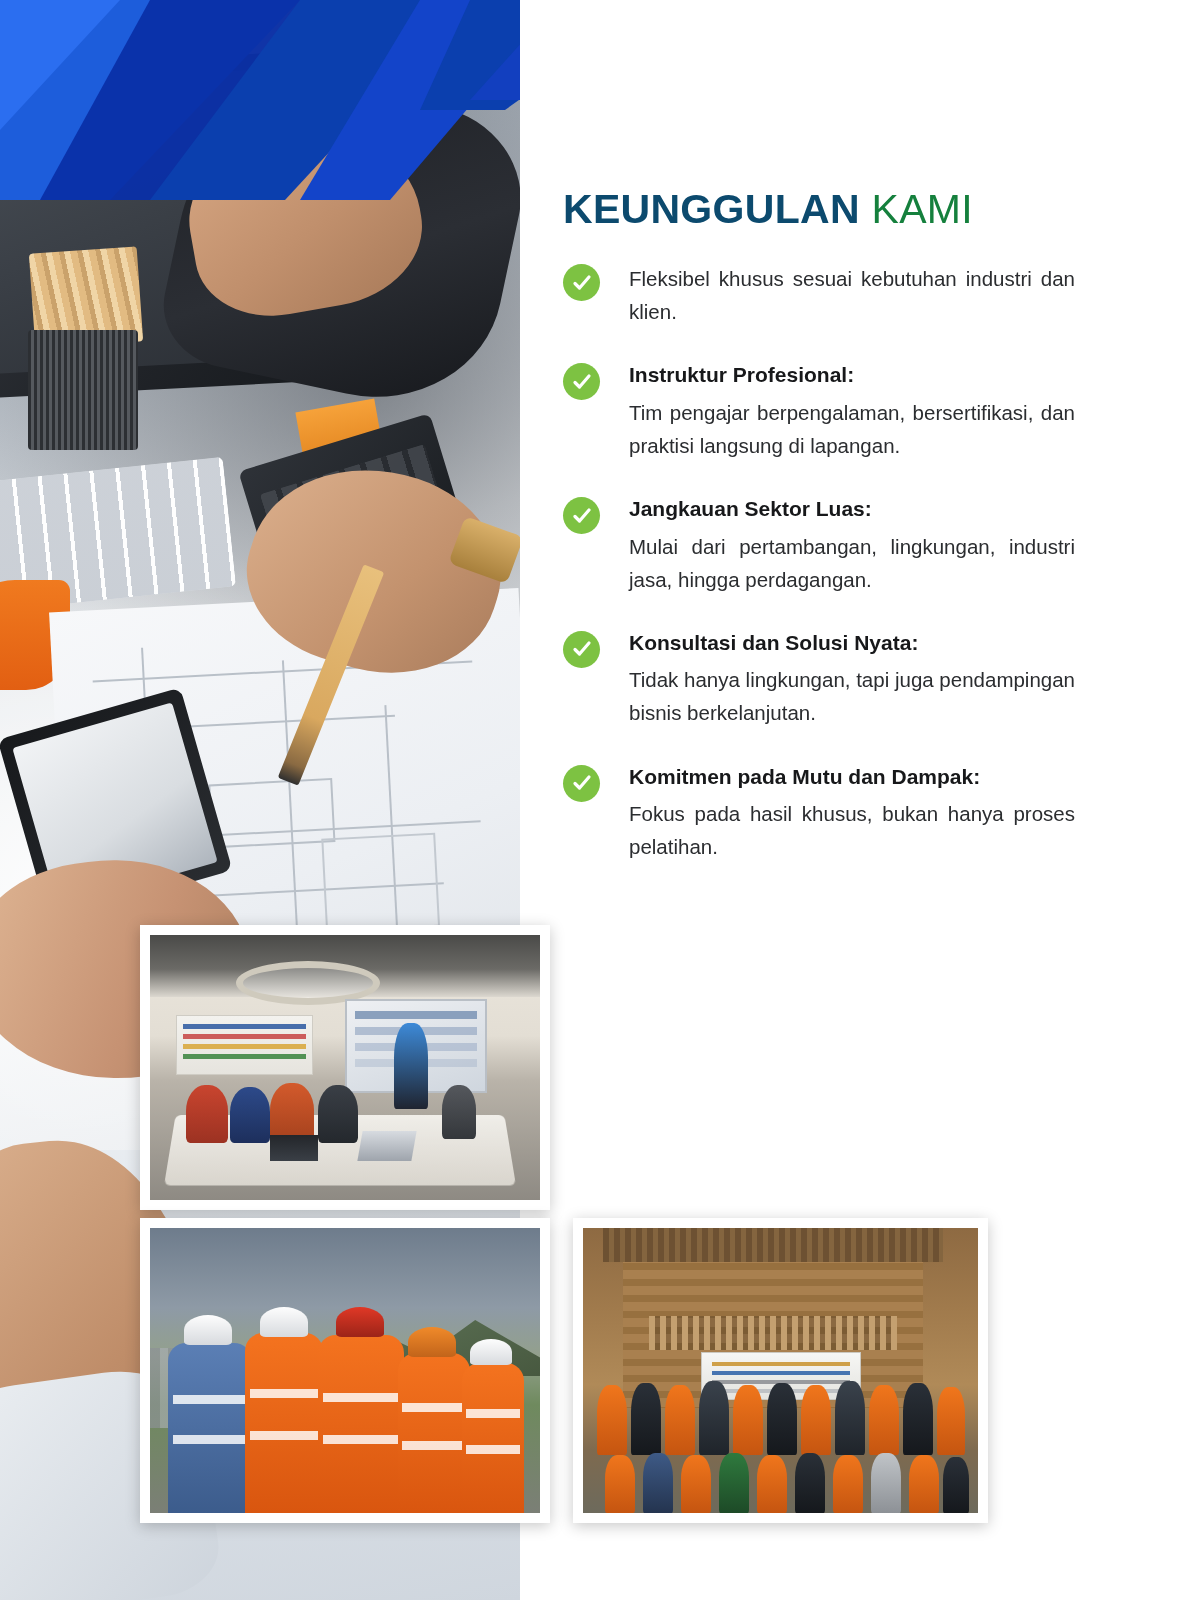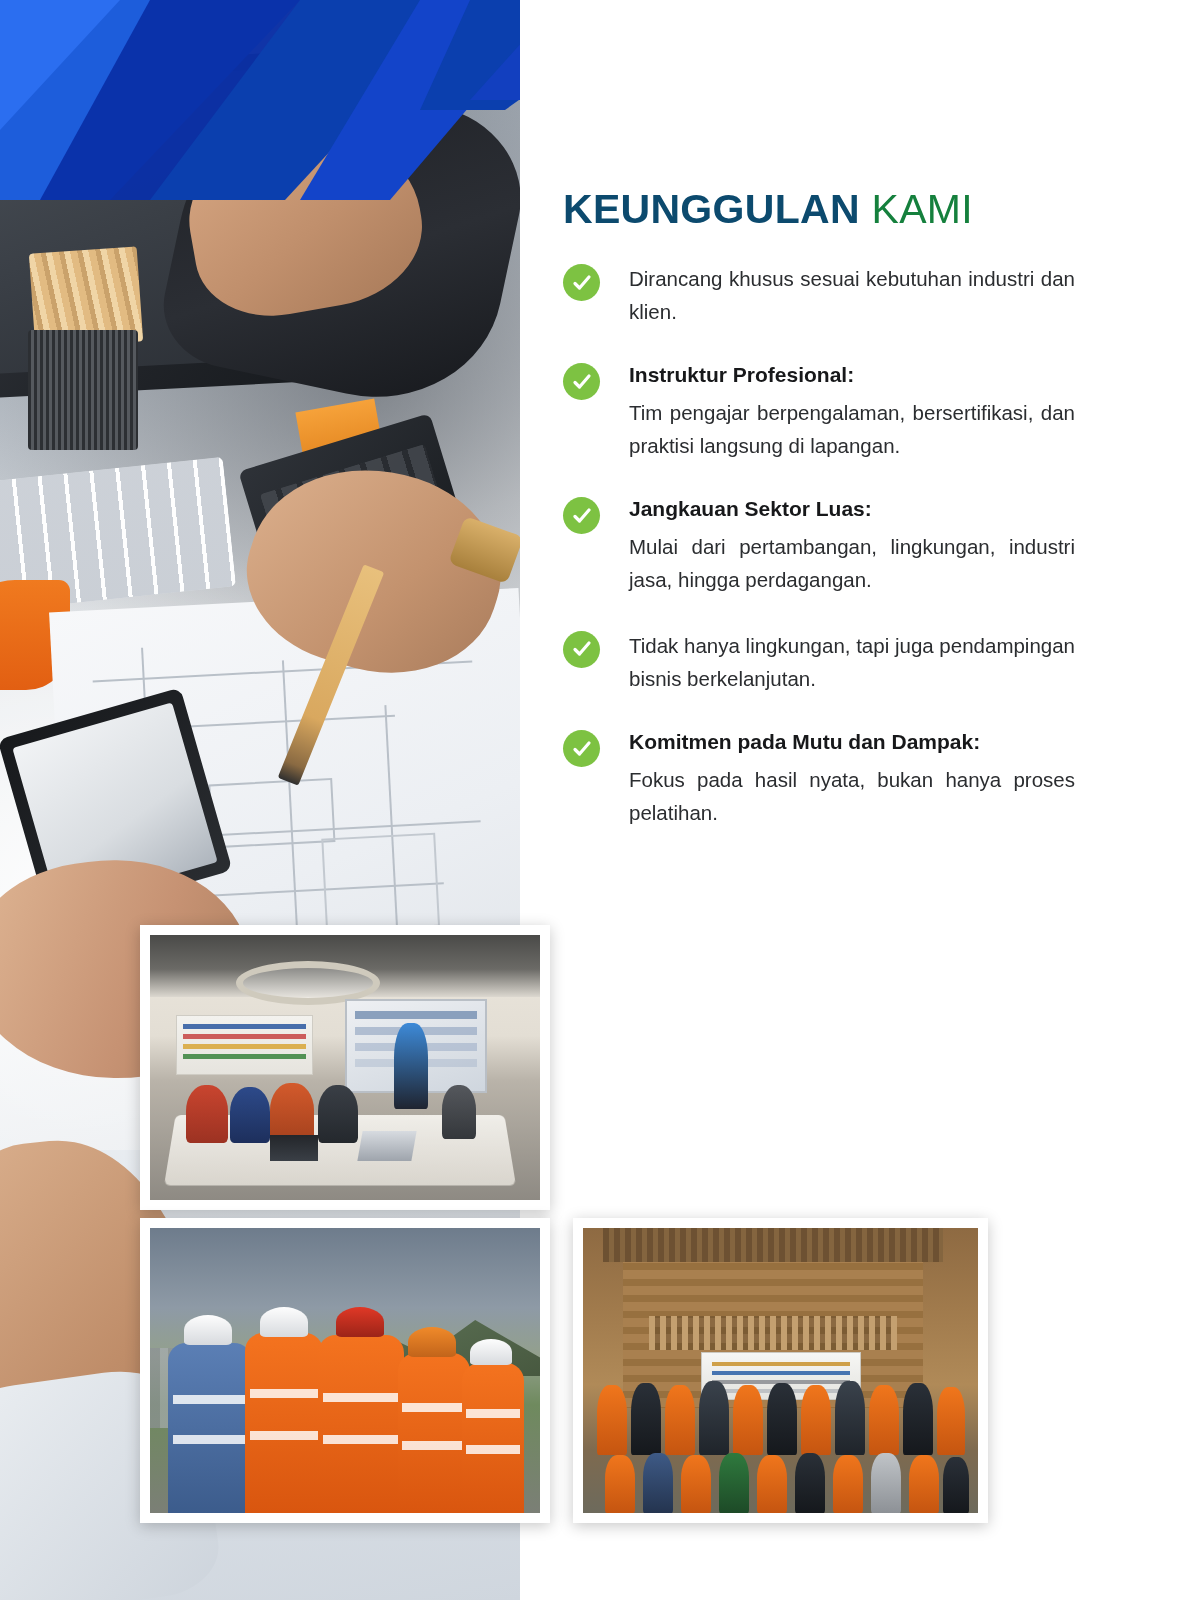--- a/index.html
+++ b/index.html
@@ -567,21 +567,21 @@
     </div>
 
     <div class="features">
 
       <div class="feature">
         <span class="check">
           <svg width="22" height="22" viewBox="0 0 22 22">
               <path d="M4 11.5 L8.5 16 L18 5" fill="none" stroke="#ffffff" stroke-width="3.2" stroke-linecap="round" stroke-linejoin="round"></path>
             </svg>
         </span>
-        <p class="f-desc">Dirancang khusus sesuai kebutuhan industri dan klien.</p>
+        <p class="f-desc">Fleksibel khusus sesuai kebutuhan industri dan klien.</p>
       </div>
 
       <div class="feature">
         <span class="check">
           <svg width="22" height="22" viewBox="0 0 22 22">
               <path d="M4 11.5 L8.5 16 L18 5" fill="none" stroke="#ffffff" stroke-width="3.2" stroke-linecap="round" stroke-linejoin="round"></path>
             </svg>
         </span>
         <p class="f-title">Instruktur Profesional:</p>
         <p class="f-desc">Tim pengajar berpengalaman, bersertifikasi, dan praktisi langsung di lapangan.</p>
@@ -596,31 +596,32 @@
         <p class="f-title">Jangkauan Sektor Luas:</p>
         <p class="f-desc">Mulai dari pertambangan, lingkungan, industri jasa, hingga perdagangan.</p>
       </div>
 
       <div class="feature">
         <span class="check">
           <svg width="22" height="22" viewBox="0 0 22 22">
               <path d="M4 11.5 L8.5 16 L18 5" fill="none" stroke="#ffffff" stroke-width="3.2" stroke-linecap="round" stroke-linejoin="round"></path>
             </svg>
         </span>
+        <p class="f-title">Konsultasi dan Solusi Nyata:</p>
         <p class="f-desc">Tidak hanya lingkungan, tapi juga pendampingan bisnis berkelanjutan.</p>
       </div>
 
       <div class="feature">
         <span class="check">
           <svg width="22" height="22" viewBox="0 0 22 22">
               <path d="M4 11.5 L8.5 16 L18 5" fill="none" stroke="#ffffff" stroke-width="3.2" stroke-linecap="round" stroke-linejoin="round"></path>
             </svg>
         </span>
         <p class="f-title">Komitmen pada Mutu dan Dampak:</p>
-        <p class="f-desc">Fokus pada hasil nyata, bukan hanya proses pelatihan.</p>
+        <p class="f-desc">Fokus pada hasil khusus, bukan hanya proses pelatihan.</p>
       </div>
 
     </div>
   </div>
 
   <div class="card card-meeting">
     <div class="inner">
       <div class="meeting-bg"></div>
       <div class="meeting-ceiling"></div>
       <div class="meeting-ring"></div>

